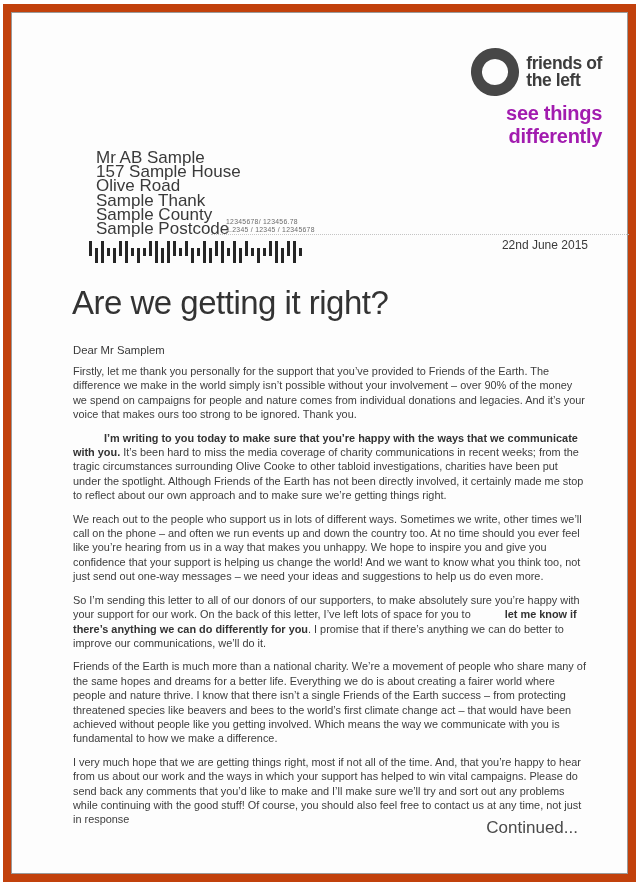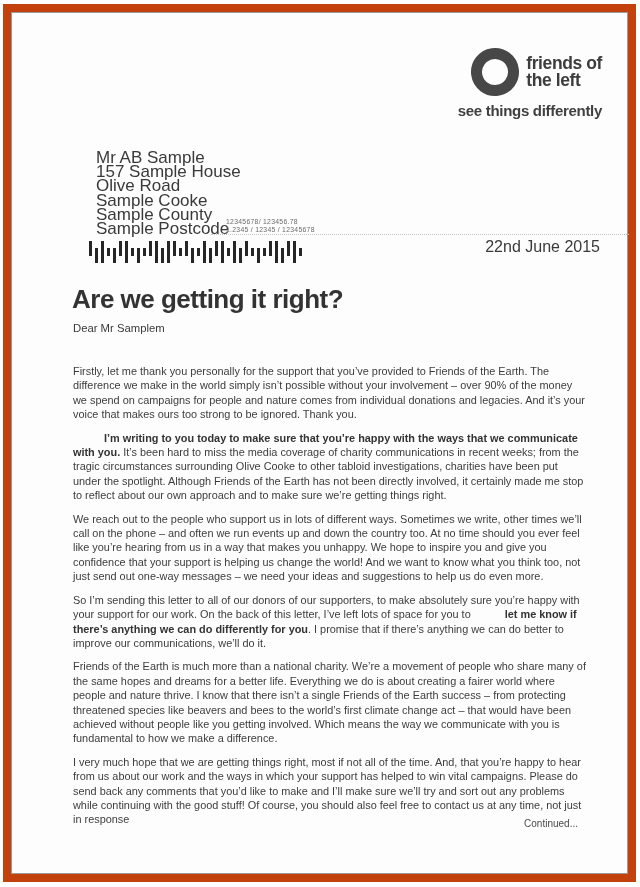--- a/index.html
+++ b/index.html
@@ -5,46 +5,46 @@
   html,body{margin:0;padding:0;background:#ffffff;}
   body{width:640px;height:887px;position:relative;font-family:"Liberation Sans",sans-serif;-webkit-font-smoothing:antialiased;}
   .scan-frame{position:absolute;left:3px;top:4px;right:4px;bottom:5px;border:8px solid #c2410c;background:#fdfdfd;box-shadow:inset 0 0 0 1px #9a9a9a;}
   .page{position:absolute;inset:0;color:#3c3c3c;}
 
   
   .logo{position:absolute;top:36px;right:26px;width:185px;}
   .logo-row{display:flex;align-items:center;justify-content:flex-end;}
   .logo-ring{width:26px;height:26px;border:11px solid #474747;border-radius:50%;margin-right:7px;transform:rotate(-8deg);}
   .logo-name{font-weight:bold;font-size:17.5px;line-height:17px;color:#3d3d3d;letter-spacing:-0.4px;}
-  .logo-tagline{margin-top:6px;text-align:right;font-weight:bold;font-size:15px;color:#404040;letter-spacing:-0.3px;}
+  .logo-tagline{margin-top:6px;text-align:right;font-weight:bold;font-size:20px;color:#a21caf;letter-spacing:-0.3px;}
 
   
   .address{position:absolute;left:85px;top:139px;font-size:17px;line-height:14.2px;color:#3a3a3a;}
 
   
   .refs{position:absolute;left:215px;top:206px;font-size:6.8px;line-height:8px;color:#6b6b6b;letter-spacing:0.3px;}
   .dotted-rule{position:absolute;left:200px;top:222px;width:418px;border-top:1px dotted #c4c4c4;}
 
   
   .barcode{position:absolute;left:78px;top:229px;height:23px;display:flex;align-items:flex-start;}
   .bar{display:inline-block;width:3px;margin-right:3px;background:#262626;}
   .bar-T{height:8px;margin-top:7px;}
   .bar-A{height:15px;margin-top:0;}
   .bar-D{height:15px;margin-top:7px;}
   .bar-F{height:22px;margin-top:0;}
 
-  .date{position:absolute;right:28px;top:226px;font-size:16px;color:#3a3a3a;}
+  .date{position:absolute;right:40px;top:226px;font-size:12px;color:#3a3a3a;}
 
   
-  .heading{position:absolute;left:61px;top:272px;font-size:26px;font-weight:bold;color:#333333;letter-spacing:-0.5px;}
-  .salutation{position:absolute;left:62px;top:310px;font-size:11.3px;color:#3a3a3a;}
+  .heading{position:absolute;left:61px;top:272px;font-size:33px;font-weight:normal;color:#333333;letter-spacing:-0.5px;}
+  .salutation{position:absolute;left:62px;top:332px;font-size:11.3px;color:#3a3a3a;}
   .letter-body{position:absolute;left:62px;top:352px;width:530px;font-size:10.9px;line-height:14.4px;color:#3d3d3d;text-align:left;}
   .para{margin:0 16px 9px 0;}
   .bold{font-weight:bold;color:#333333;padding-left:31px;}
-  .continued{position:absolute;right:50px;top:806px;font-size:10px;color:#4a4a4a;margin-left:20px;}
+  .continued{position:absolute;right:50px;top:806px;font-size:17px;color:#4a4a4a;margin-left:20px;}
 </style>
 </head>
 <body>
 
 <div class="scan-frame">
   <div class="page">
 
     <div class="logo">
       <div class="logo-row">
         <div class="logo-ring"></div>
@@ -53,21 +53,21 @@
           <div>the left</div>
         </div>
       </div>
       <div class="logo-tagline">see things differently</div>
     </div>
 
     <div class="address">
         <div>Mr AB Sample</div>
         <div>157 Sample House</div>
         <div>Olive Road</div>
-        <div>Sample Cooke</div>
+        <div>Sample Thank</div>
         <div>Sample County</div>
         <div>Sample Postcode</div>
       </div>
 
     <div class="refs">
       <div>12345678/ 123456.78</div>
       <div>1.2345 / 12345 / 12345678</div>
     </div>
 
     <div class="dotted-rule"></div>

